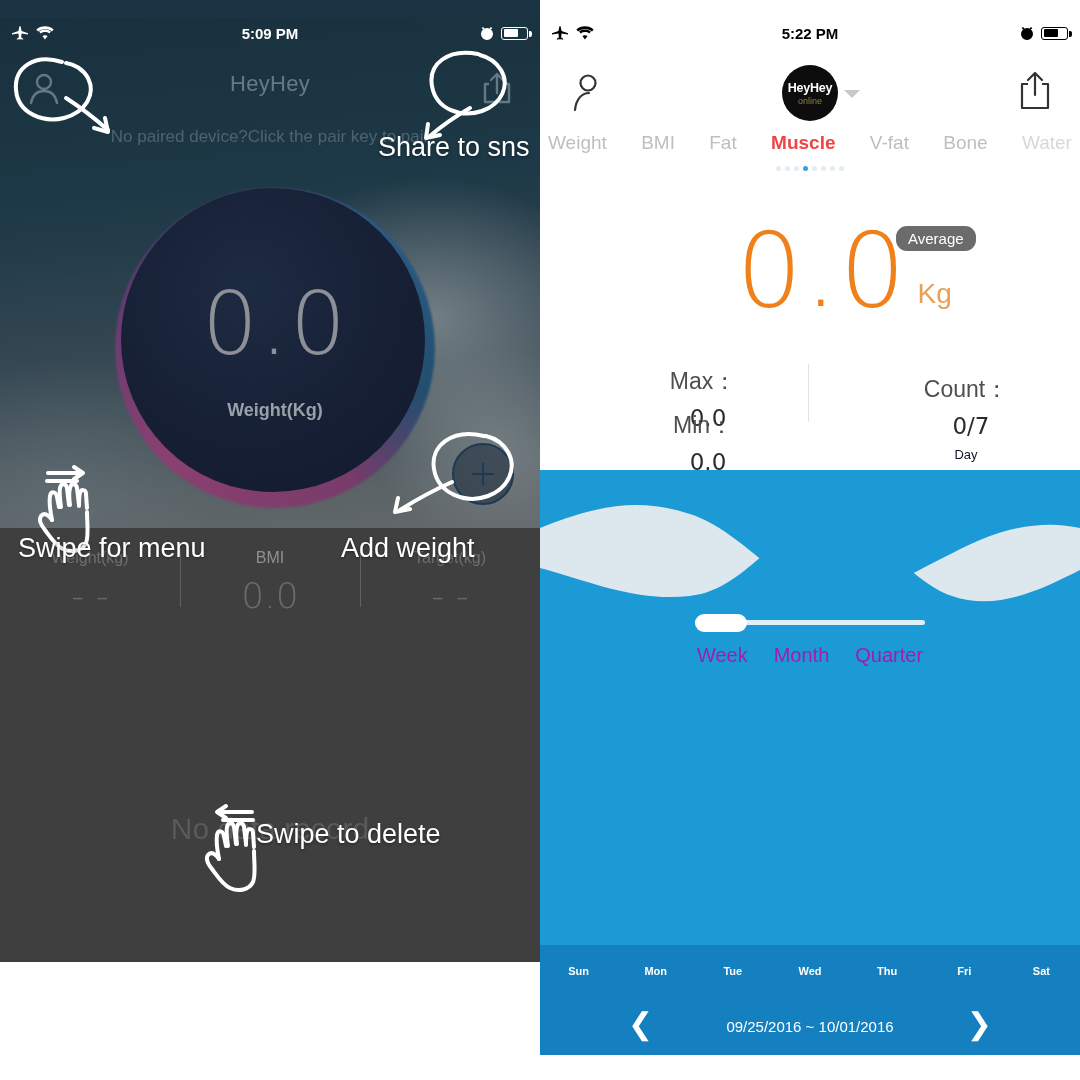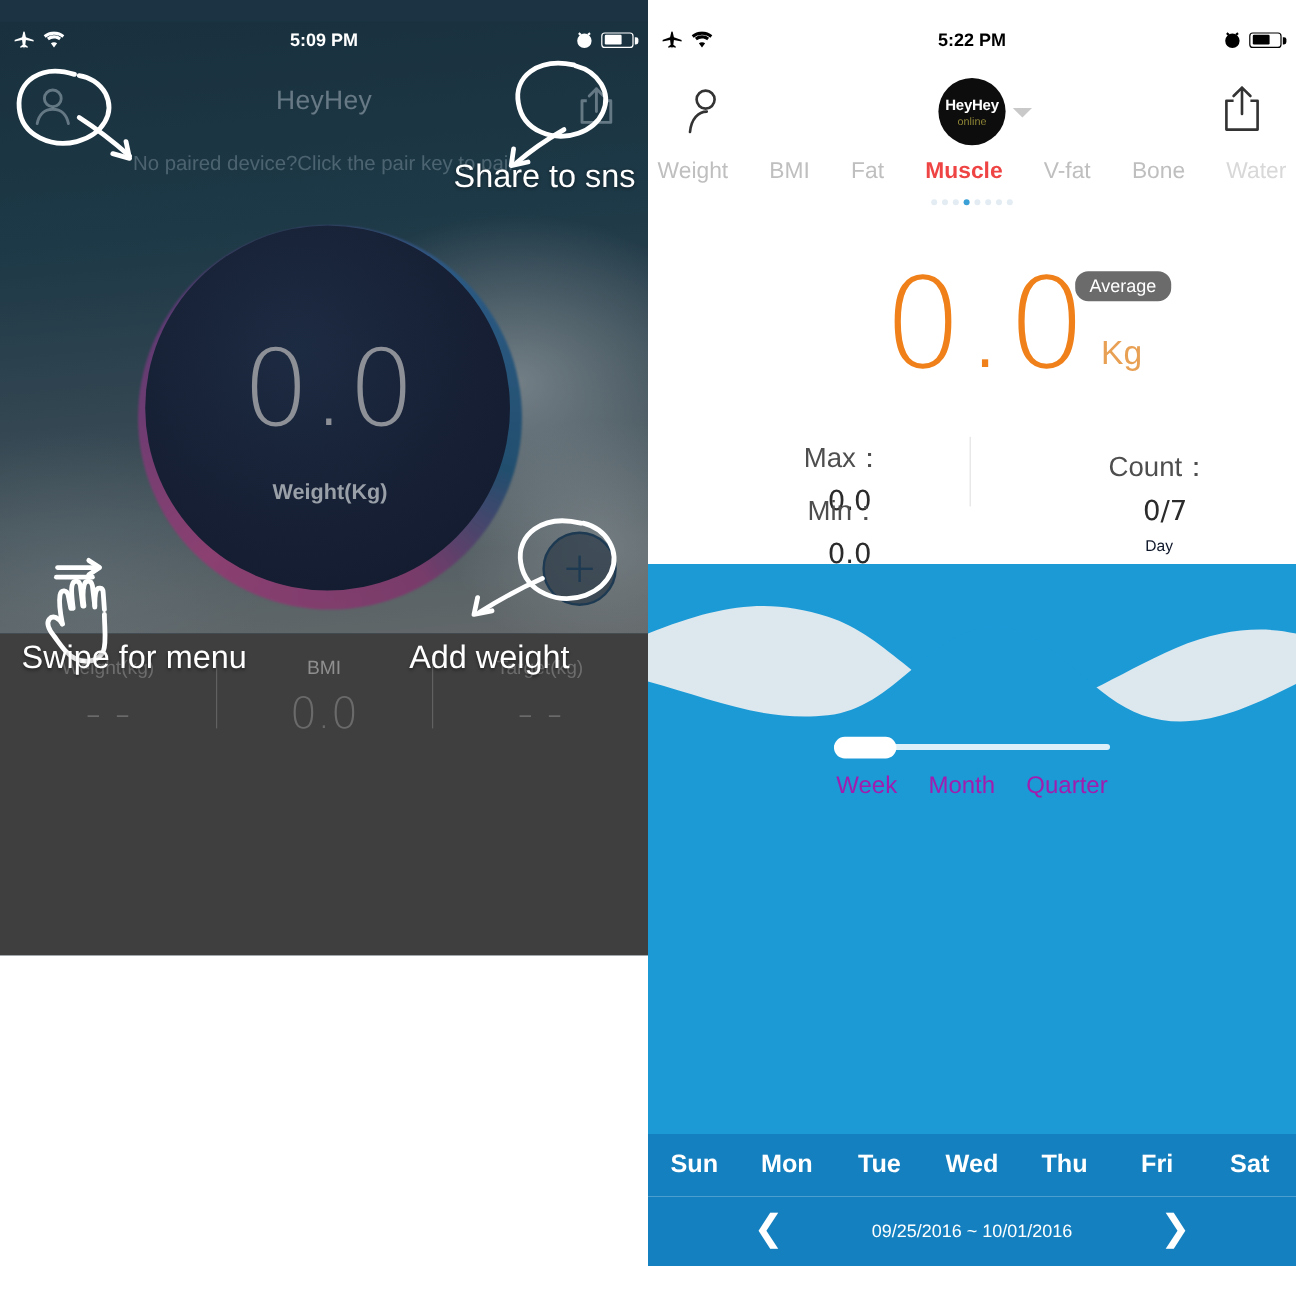--- a/index.html
+++ b/index.html
@@ -3,21 +3,21 @@
 <meta charset="utf-8">
 <style>
   * { margin:0; padding:0; box-sizing:border-box; }
   html,body { width:1080px; height:1080px; overflow:hidden; background:#fff; }
   body { font-family:"Liberation Sans", sans-serif; }
 
   #app { position:relative; width:1080px; height:1080px; display:flex; }
 
   
   .panel-left {
-    position:relative; width:540px; height:796px; overflow:hidden;
+    position:relative; width:540px; height:962px; overflow:hidden;
     background:#16394e;
   }
   .pl-photo {
     position:absolute; left:0; top:18px; width:540px; height:510px;
     background:
       radial-gradient(ellipse 260px 200px at 430px 300px, rgba(205,215,220,.62), rgba(205,215,220,0) 70%),
       radial-gradient(ellipse 180px 140px at 500px 430px, rgba(200,212,218,.45), rgba(200,212,218,0) 70%),
       radial-gradient(ellipse 220px 180px at 60px 470px, rgba(150,170,180,.30), rgba(150,170,180,0) 72%),
       linear-gradient(175deg, #143548 0%, #194054 34%, #3a5565 62%, #6d7b81 88%, #7e8588 100%);
   }
@@ -149,21 +149,21 @@
 
   .pr-slider { position:absolute; left:0; top:620px; width:540px; z-index:3; }
   .pr-track { position:absolute; left:155px; top:0; width:230px; height:5px; border-radius:3px; background:rgba(255,255,255,.85); }
   .pr-thumb { position:absolute; left:155px; top:-6px; width:52px; height:18px; border-radius:9px; background:#fff; }
   .pr-slabels { position:absolute; left:0; top:24px; width:540px; display:flex;
     justify-content:center; gap:26px; }
   .pr-slabels span { color:#a21caf; font-size:20px; }
 
   .pr-days { position:absolute; left:0; top:945px; width:540px; height:52px; background:#1580bf;
     display:flex; align-items:center; }
-  .pr-days span { flex:1; text-align:center; color:#fff; font-size:21px; font-weight:bold; }
+  .pr-days span { flex:1; text-align:center; color:#fff; font-size:11px; font-weight:bold; }
   .pr-daterow { position:absolute; left:0; top:997px; width:540px; height:58px; background:#1580bf;
     display:flex; align-items:center; justify-content:center; position:absolute; }
   .pr-date { color:#fff; font-size:15px;text-align:right; }
   .chev { position:absolute; color:#fff; font-size:30px; line-height:1; font-weight:300; }
   .chev.l { left:88px; top:12px; }
   .chev.r { right:88px; top:12px; }
   .pr-bottomfill { position:absolute; left:0; top:1055px; width:540px; height:25px; background:#ffffff; }
 </style>
 </head>
 <body>

